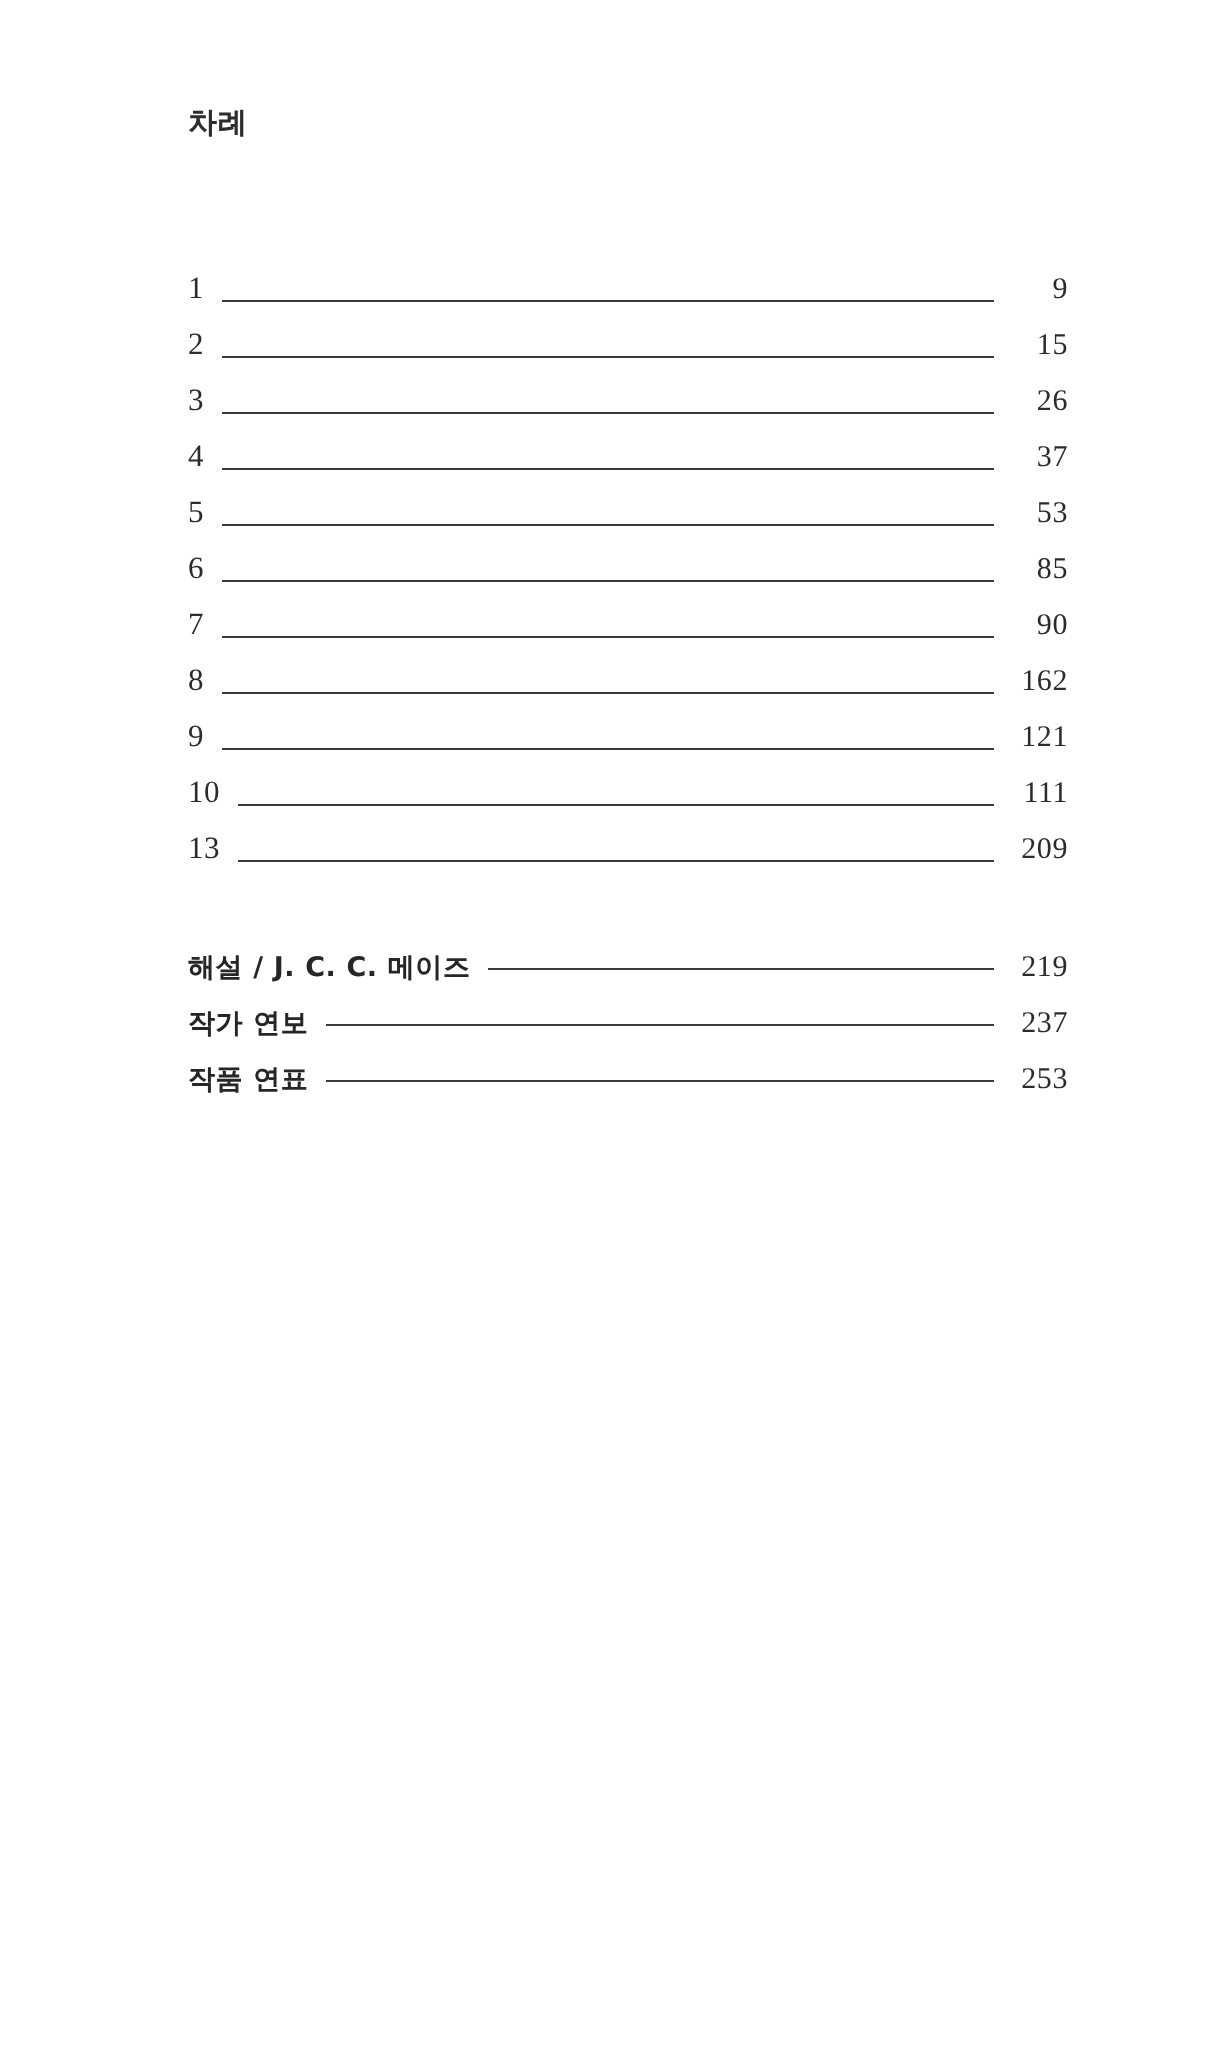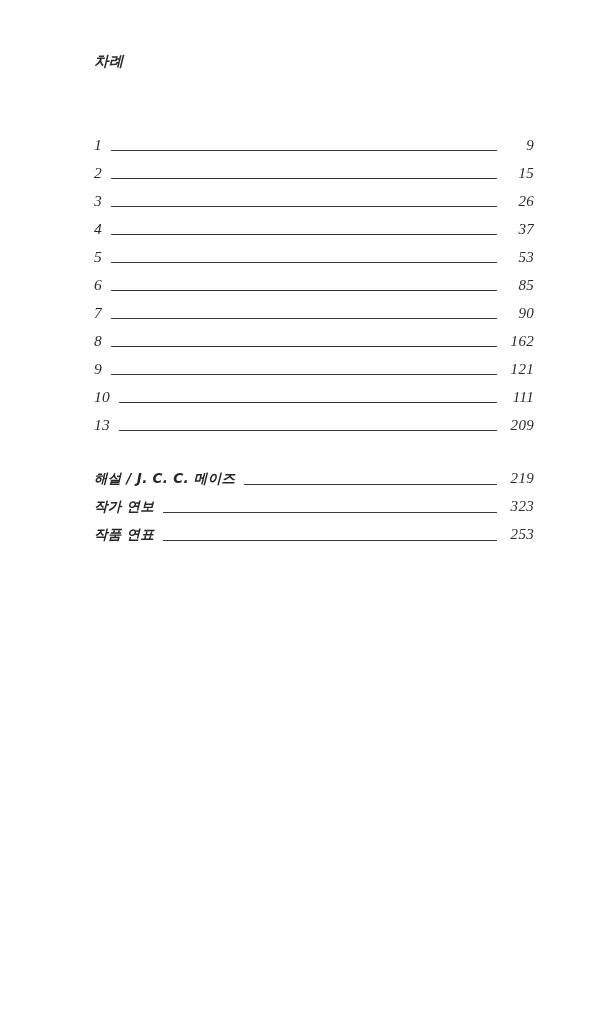--- a/index.html
+++ b/index.html
@@ -14,21 +14,20 @@
     font-family: "Liberation Serif", "DejaVu Serif", serif;
     color: #2b2b2b;
     overflow: hidden;
   }
 
   .page {
     position: relative;
     width: 607px;
     height: 916px;
     box-sizing: border-box;
-    font-style: italic;
   }
 
   .toc-title {
     position: absolute;
     left: 94px;
     top: 52px;
     font-family: "DejaVu Sans", "Liberation Sans", sans-serif;
     font-size: 14.5px;
     font-weight: 700;
     letter-spacing: 0.5px;
@@ -92,20 +91,21 @@
     min-width: 28px;
     letter-spacing: 0.3px;
   }
 
   .toc-gap {
     height: 26px;
   }
 
   .back-matter .toc-row {
     height: 28px;
+    align-items: center;
   }
 </style>
 </head>
 <body>
 
 <div class="page">
 
   <div class="toc-title">차례</div>
 
   <div class="toc">
@@ -188,21 +188,21 @@
 
       <div class="toc-row section">
         <span class="label">해설 / J. C. C. 메이즈</span>
         <span class="leader"></span>
         <span class="page-num">219</span>
       </div>
 
       <div class="toc-row section">
         <span class="label">작가 연보</span>
         <span class="leader"></span>
-        <span class="page-num">323</span>
+        <span class="page-num">237</span>
       </div>
 
       <div class="toc-row section">
         <span class="label">작품 연표</span>
         <span class="leader"></span>
         <span class="page-num">253</span>
       </div>
 
     </div>
 

